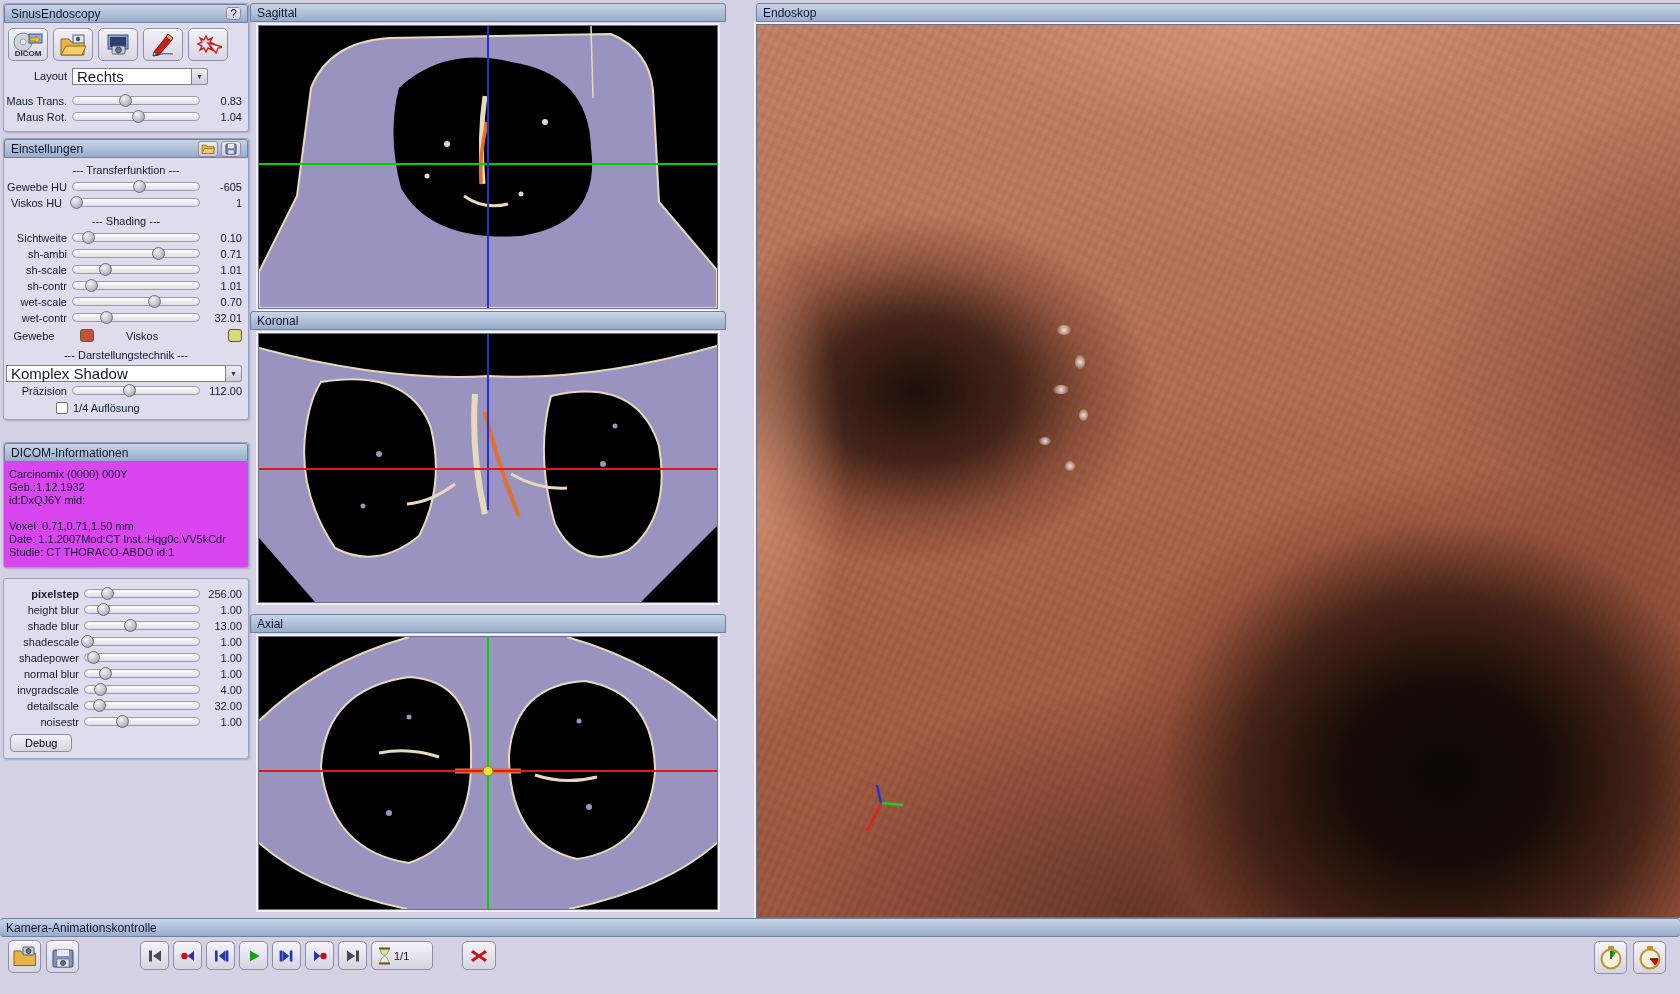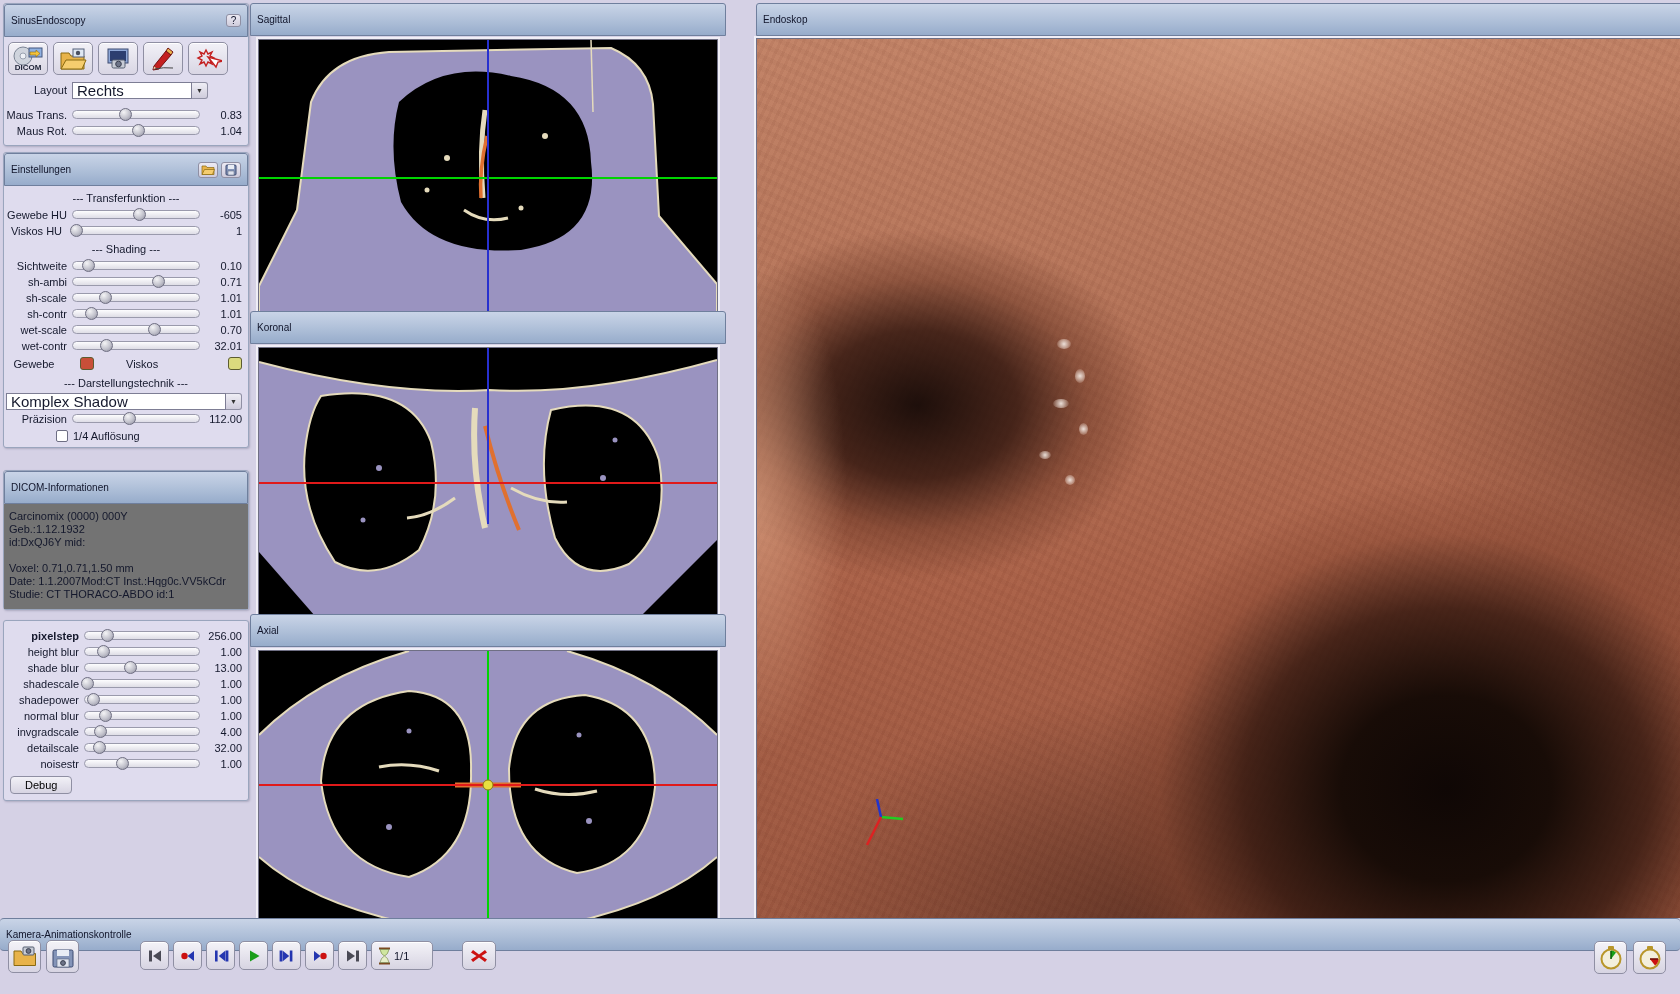--- a/index.html
+++ b/index.html
@@ -5,27 +5,27 @@
   * { margin:0; padding:0; box-sizing:border-box; }
   html,body { width:1680px; height:994px; overflow:hidden; }
   body {
     font-family:"Liberation Sans", sans-serif;
     background:#d5d1e5;
     color:#14182c;
     font-size:11px;
     position:relative;
   }
   .titlebar {
-    height:33px;
+    height:19px;
     background:linear-gradient(180deg,#c9d4e7 0%,#aebfd8 55%,#97accb 100%);
     border:1px solid #6f7f9d;
     border-radius:3px 3px 0 0;
     display:flex; align-items:center;
     padding:8px 6px;
-    font-size:10px;
+    font-size:12px;
     color:#10142a;
   }
   .panel {
     background:#dfdcee;
     border:1px solid #9aa5bd;
     border-radius:3px;
     box-shadow:1px 1px 2px rgba(60,60,90,.25);
   }
   
   #left-col { position:absolute; left:3px; top:3px; width:246px; }
@@ -304,21 +304,21 @@
         <span class="checkbox"></span>
         <span>1/4 Auflösung</span>
       </div>
     </div>
   </div>
 
   <div class="panel" style="margin-top:22px">
     <div class="titlebar">
       <span>DICOM-Informationen</span>
     </div>
-    <div style="padding:6px 4px 8px 5px;background:#737373">
+    <div style="padding:6px 4px 8px 5px;background:#d946ef">
         <div class="dicom-line">Carcinomix (0000) 000Y</div>
         <div class="dicom-line"> Geb.:1.12.1932</div>
         <div class="dicom-line"> id:DxQJ6Y mid:</div>
         <div class="dicom-line"></div>
         <div class="dicom-line">Voxel: 0.71,0.71,1.50 mm</div>
         <div class="dicom-line">Date: 1.1.2007Mod:CT Inst.:Hqg0c.VV5kCdr</div>
         <div class="dicom-line">Studie: CT THORACO-ABDO id:1</div>
       </div>
   </div>
 

